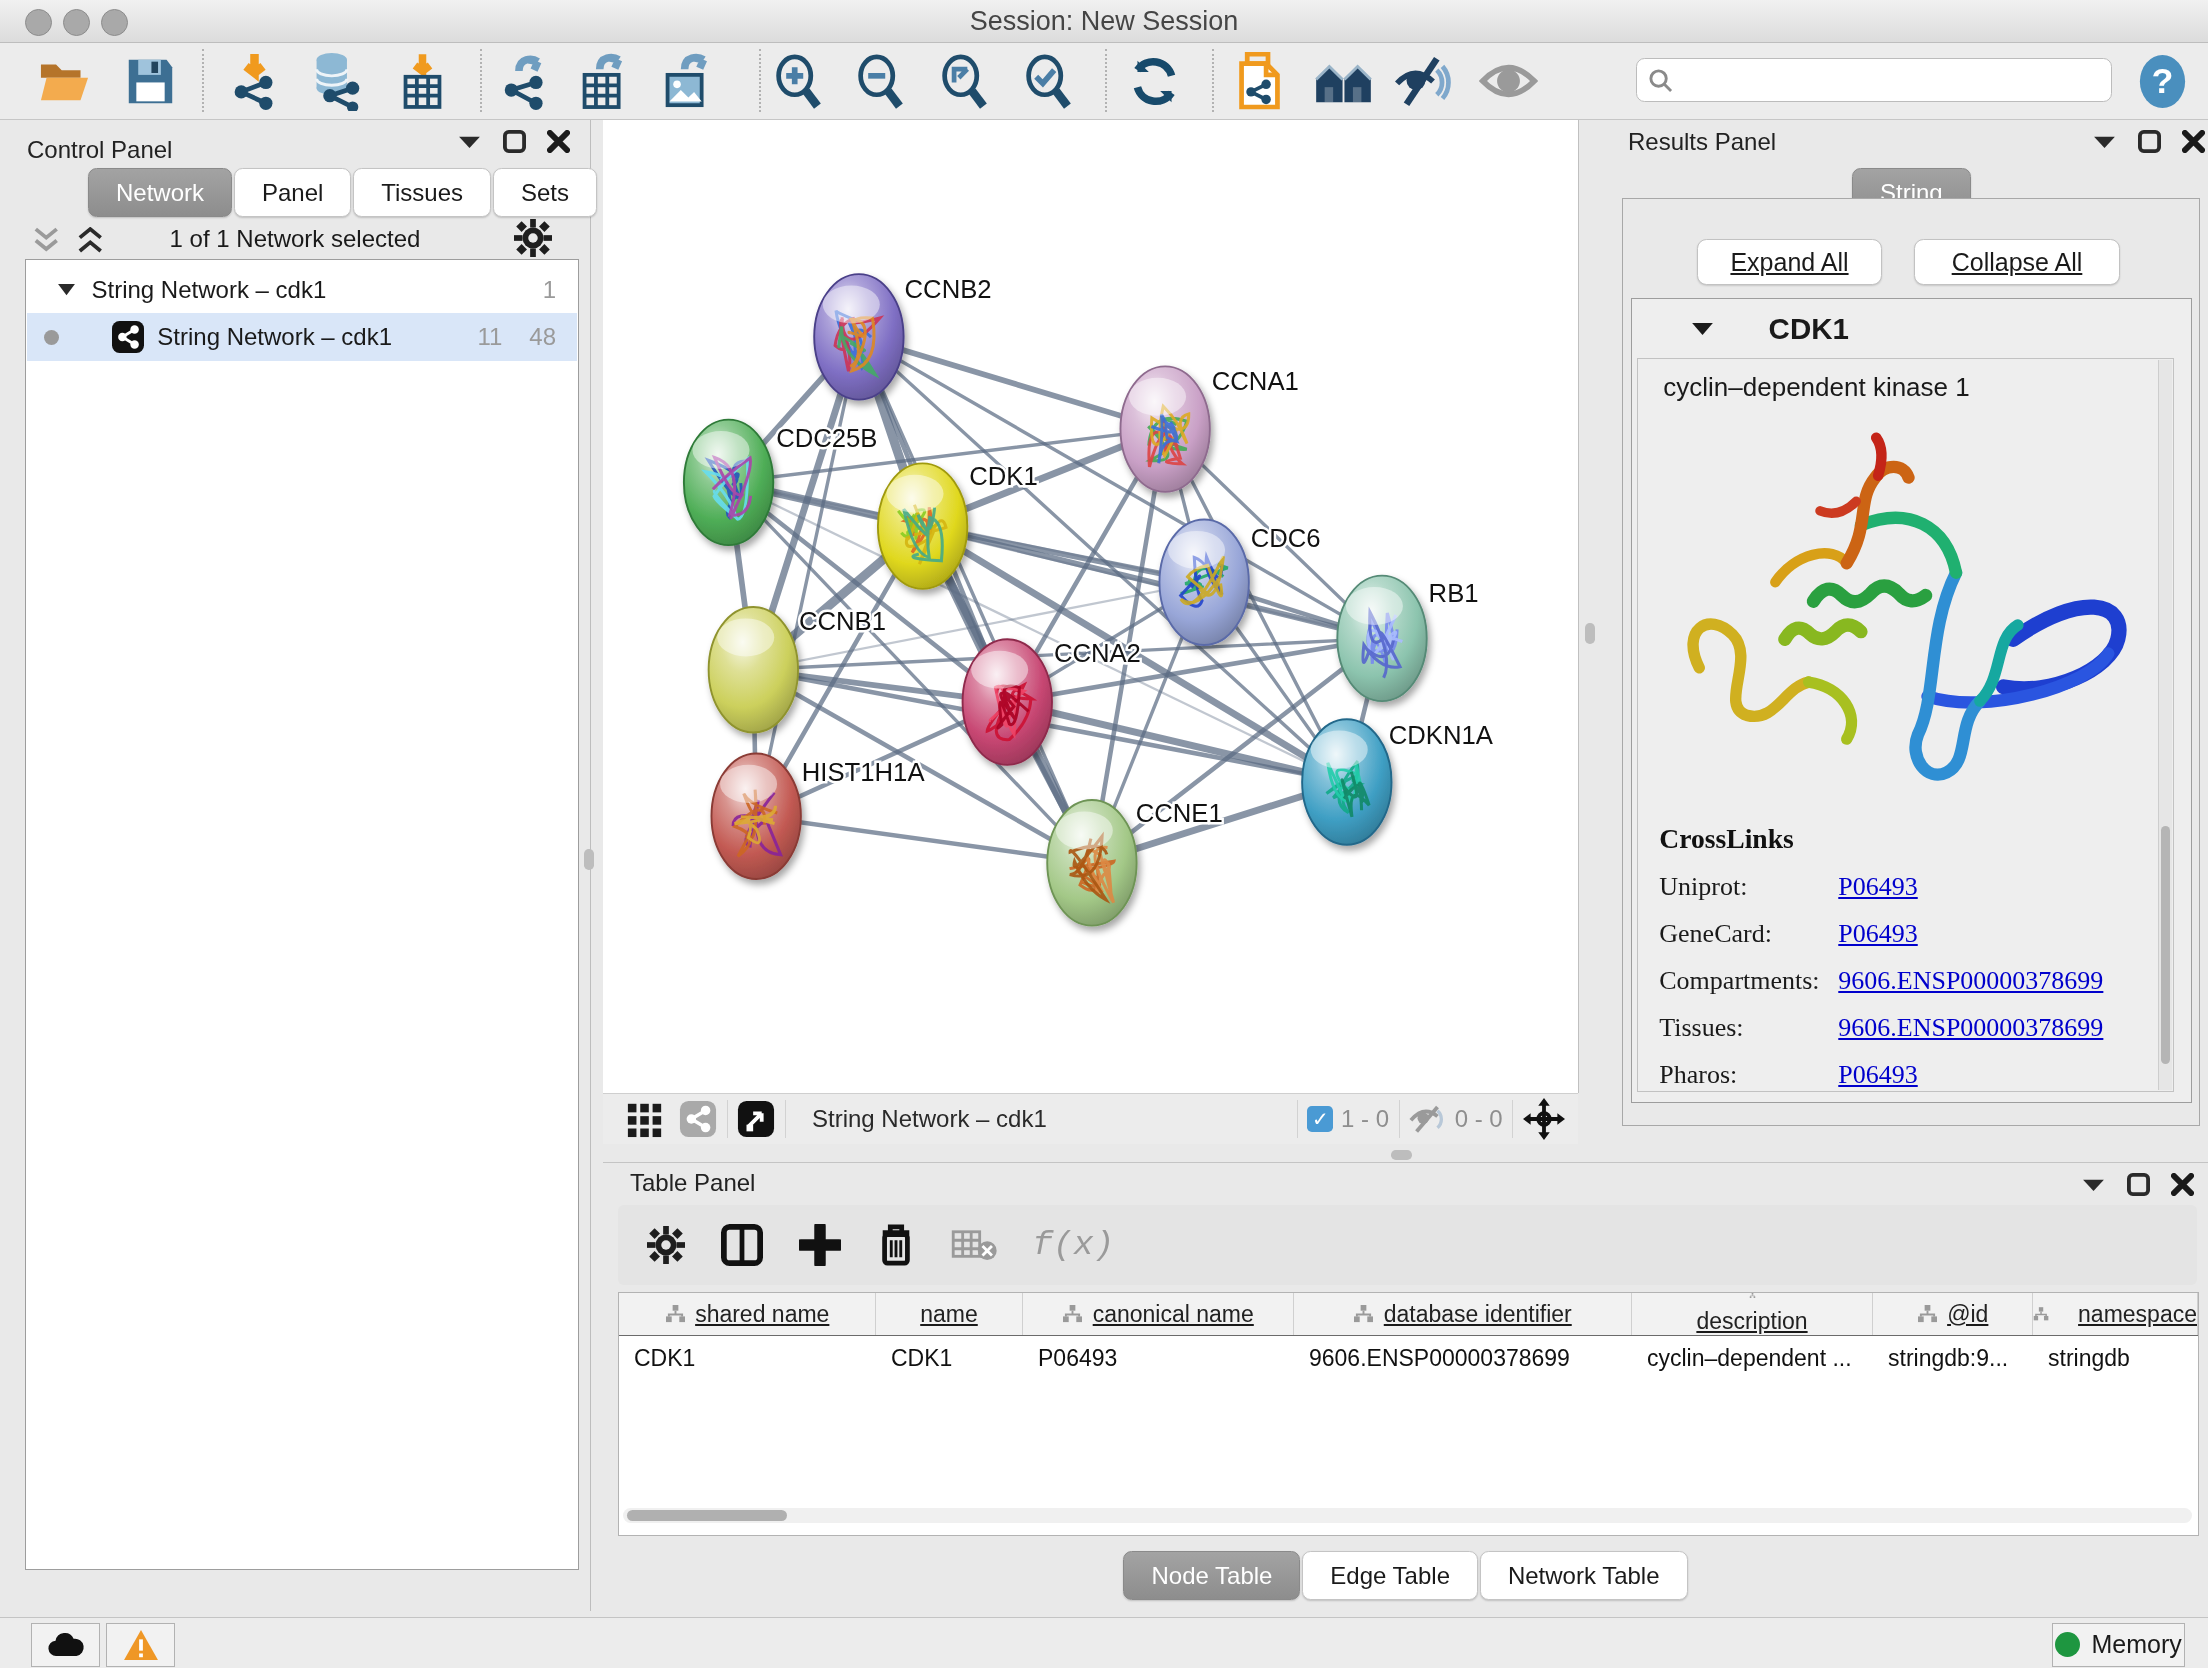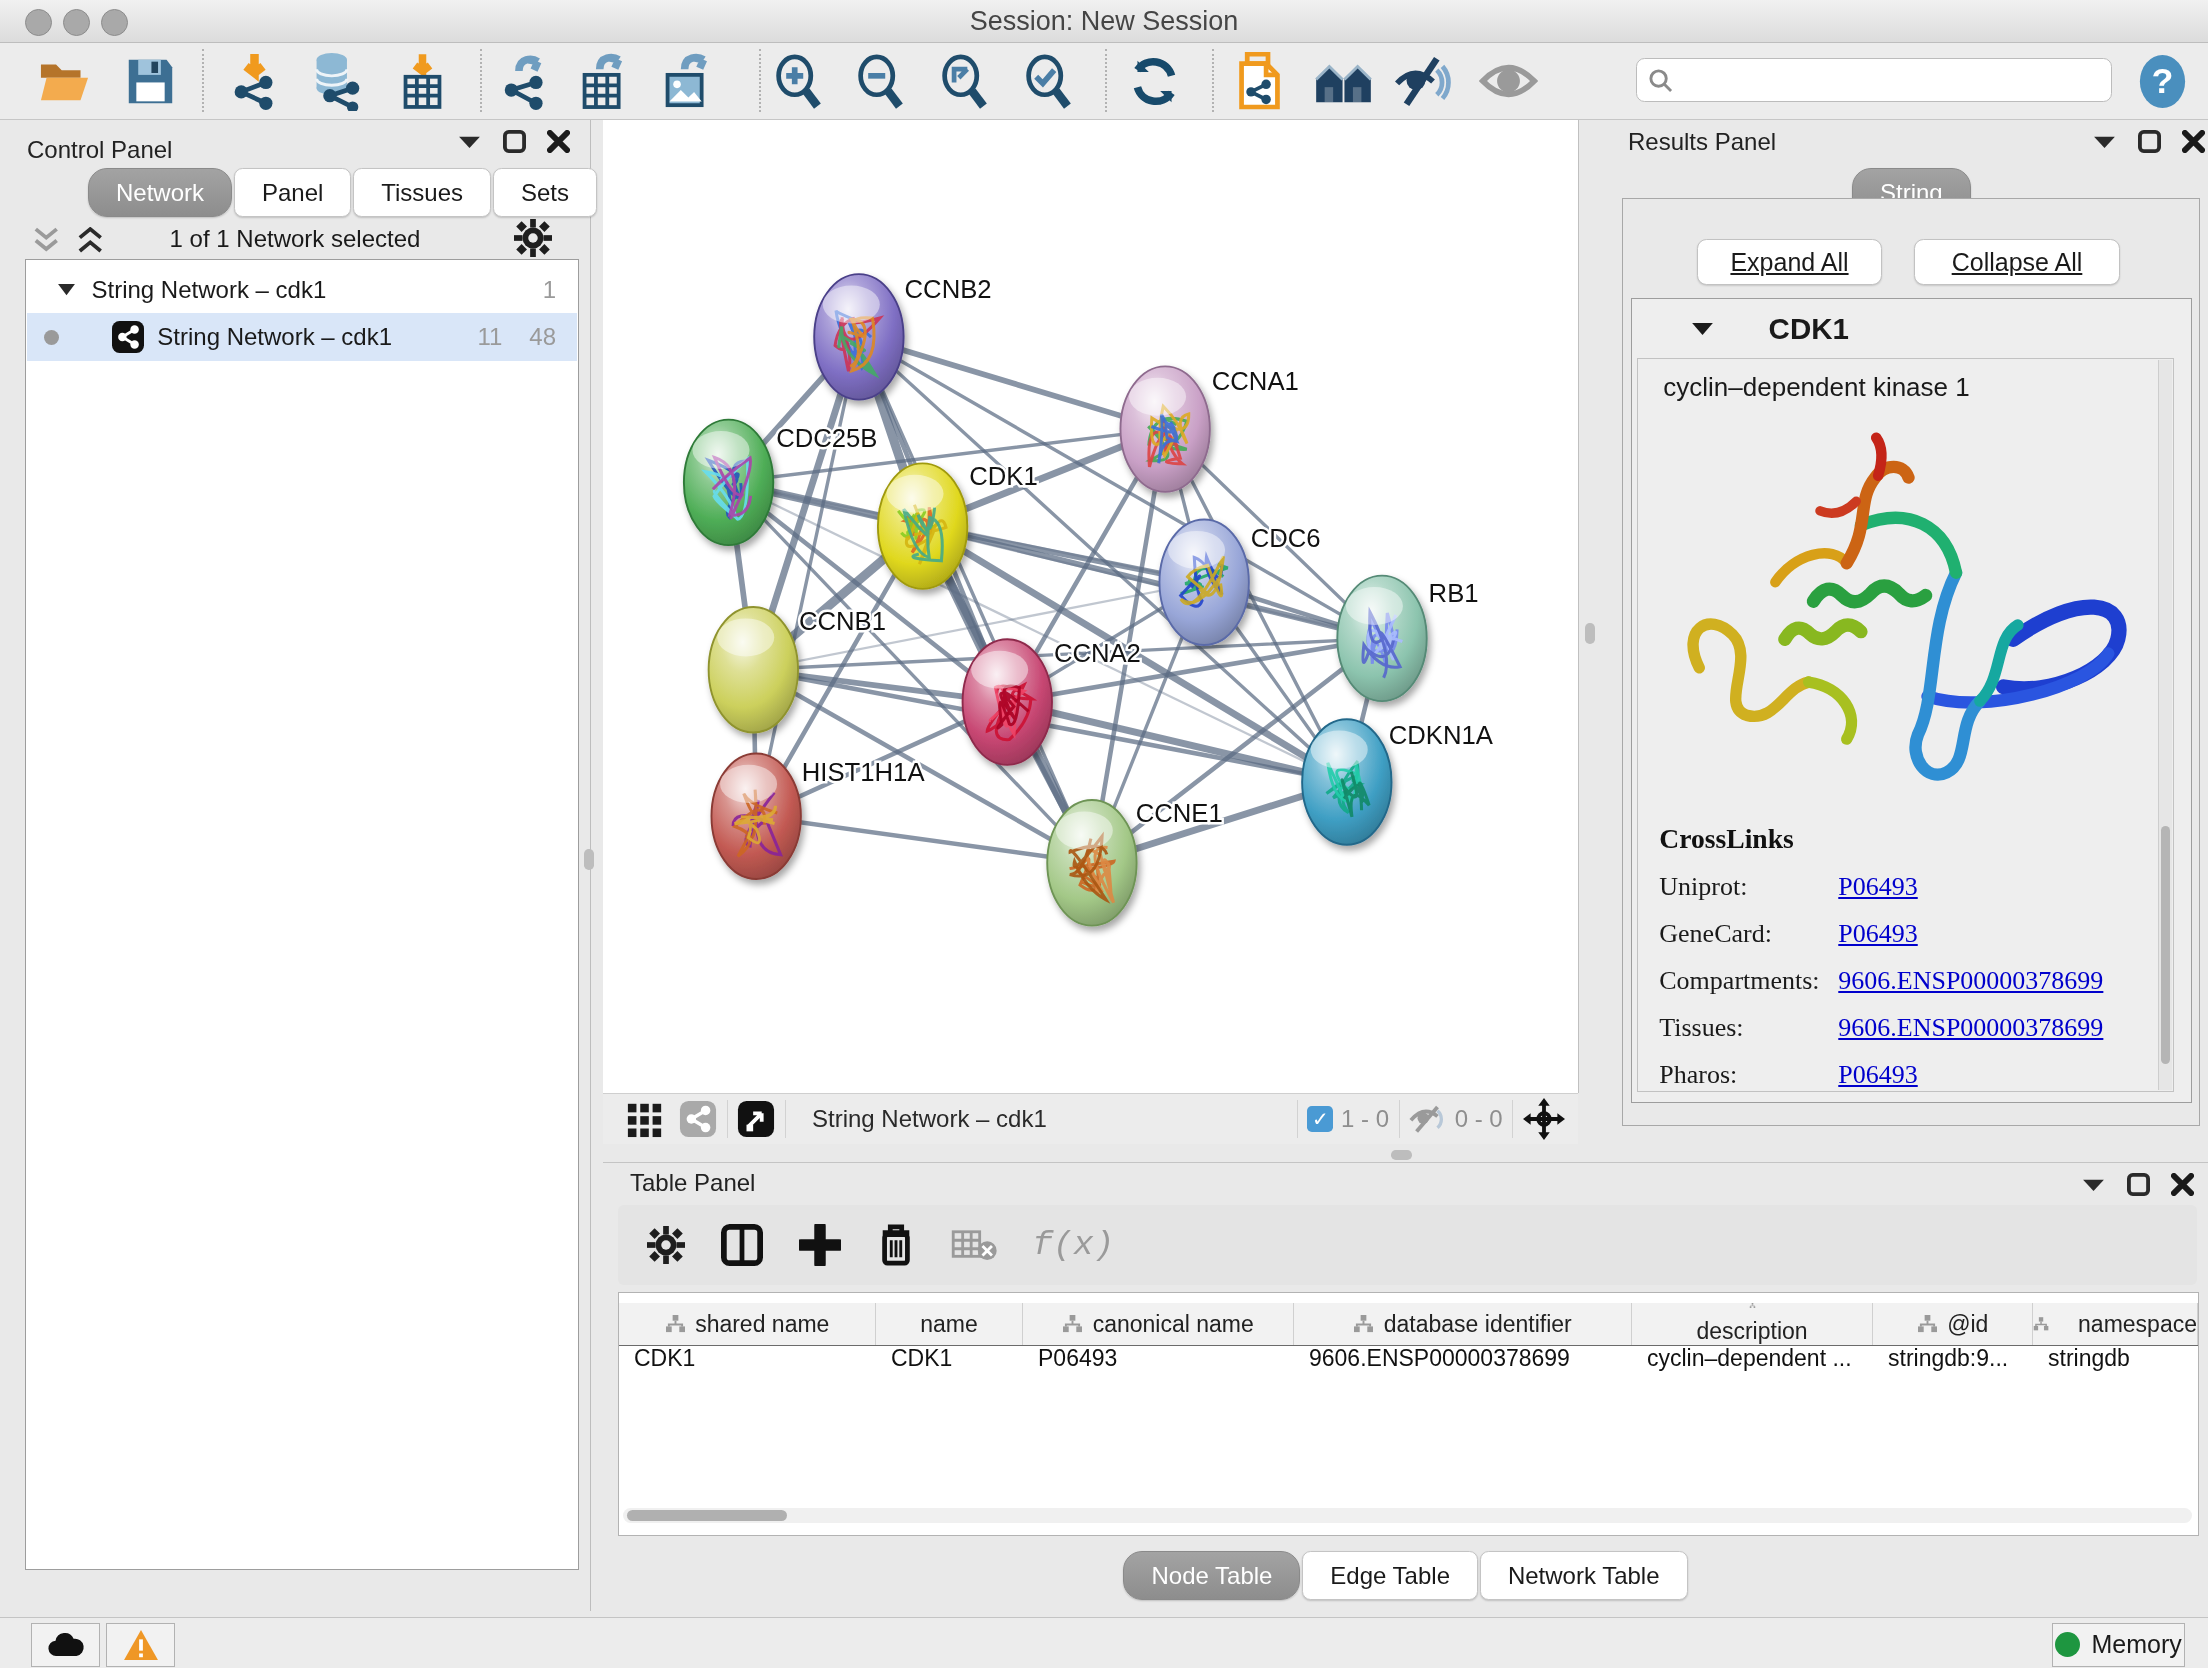--- a/index.html
+++ b/index.html
@@ -23,21 +23,21 @@
     border:1.9px solid #bcbcbc;border-radius:8.6px;display:flex;align-items:center;padding-left:11.4px;box-sizing:border-box;}
   .searchbox input{border:none;outline:none;font-size:23px;width:409px;background:transparent;
     font-family:"Liberation Sans",sans-serif;}
 
   
   .panel-title{font-size:24px;color:#222;}
   .panel-ctrl{display:flex;gap:21px;align-items:center;}
   .tab{height:49px;border-radius:8.6px;display:flex;align-items:center;justify-content:center;
     font-size:24px;padding:0 27px;box-sizing:border-box;background:#fff;border:1px solid #c4c4c4;
     box-shadow:0 1px 1.9px rgba(0,0,0,.18);}
-  .tab.sel{background:linear-gradient(#a3a3a3,#8d8d8d);color:#fff;border-color:#8a8a8a;border-radius:19px;}
+  .tab.sel{background:linear-gradient(#a3a3a3,#8d8d8d);color:#fff;border-color:#8a8a8a;}
 
   
   .ctrl-panel{left:0;top:120px;width:590px;height:1491px;background:#e9e9e9;border-right:1px solid #bdbdbd;}
   .tree-box{position:absolute;left:25px;top:139px;width:552px;height:1309px;background:#fff;
     border:1px solid #9d9d9d;}
   .tree-row{position:absolute;left:1px;width:550px;height:48px;display:flex;align-items:center;font-size:24px;}
   .tree-num{color:#9a9a9a;}
 
   
   .canvas{left:603px;top:120px;width:975px;height:973px;background:#fff;border-right:1px solid #c0c0c0;}
@@ -64,21 +64,21 @@
   .xl-lab{width:179px;color:#1a1a1a;}
   .xl-val{color:#0000cc;text-decoration:underline;}
   .scrolltrack{position:absolute;right:1px;top:1px;width:13.3px;height:730px;background:#e6e6e6;border-left:1px solid #cdcdcd;}
   .scrollthumb{position:absolute;right:1.9px;width:9.5px;border-radius:4.8px;background:#b5b5b5;}
 
   
   .tbl-panel{left:603px;top:1162px;width:1605px;height:449px;background:#e9e9e9;border-top:1px solid #c4c4c4;}
   .tbl-toolbar{position:absolute;left:15px;top:42px;width:1579px;height:80px;background:#e4e4e4;border-radius:5.7px;
     display:flex;align-items:center;gap:36px;padding-left:28.5px;box-sizing:border-box;}
   .tbl-box{position:absolute;left:15px;top:129px;width:1579px;height:242px;background:#fff;border:1px solid #b3b3b3;overflow:hidden;}
-  .th-row{position:absolute;left:0;top:10px;height:42px;display:flex;background:#f2f2f2;border-bottom:1.9px solid #6b6b6b;}
+  .th-row{position:absolute;left:0;top:0;height:42px;display:flex;background:#f2f2f2;border-bottom:1.9px solid #6b6b6b;text-decoration:underline;}
   .th{display:flex;align-items:center;justify-content:center;gap:9.5px;font-size:23px;color:#222;
      border-right:1px solid #d0d0d0;box-sizing:border-box;}
   .td-row{position:absolute;left:0;top:44px;height:42px;display:flex;}
   .td{display:flex;align-items:center;font-size:23px;color:#111;padding-left:15px;box-sizing:border-box;}
   .hscroll{position:absolute;left:3.8px;top:215px;width:1569px;height:15px;background:#f0f0f0;border-radius:7.6px;}
   .hthumb{position:absolute;left:3.8px;top:1.9px;width:160px;height:11.4px;border-radius:5.7px;background:#b0b0b0;}
   .tbl-tabs{position:absolute;left:0;top:388px;width:100%;display:flex;justify-content:center;gap:1.9px;}
 
   
   .statusbar{left:0;top:1617px;width:2208px;height:51px;background:#ececec;border-top:1px solid #c4c4c4;}

